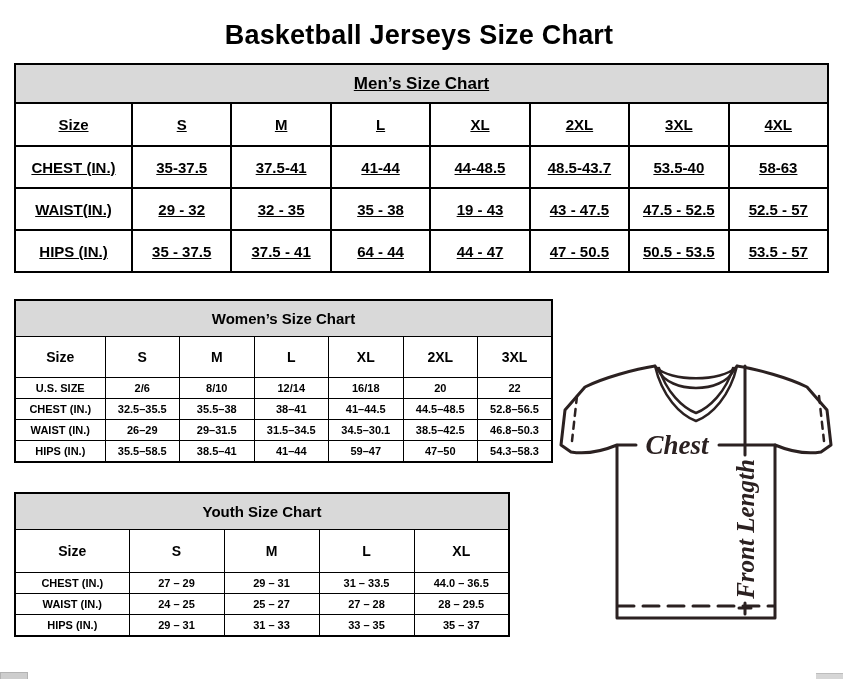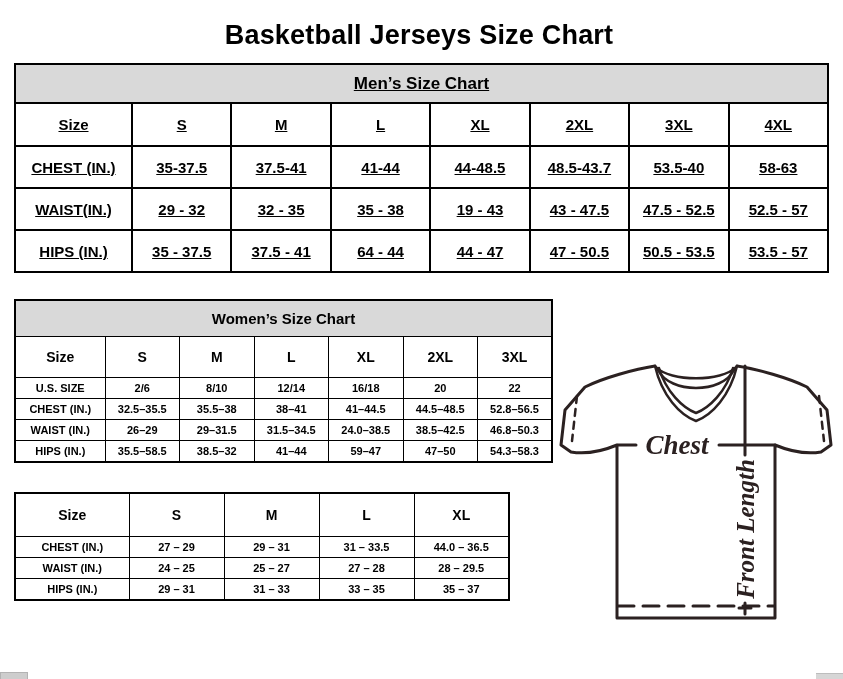--- a/index.html
+++ b/index.html
@@ -152,47 +152,50 @@
           <td>38–41</td>
           <td>41–44.5</td>
           <td>44.5–48.5</td>
           <td>52.8–56.5</td>
         </tr>
         <tr class="r-data">
           <th>WAIST (IN.)</th>
           <td>26–29</td>
           <td>29–31.5</td>
           <td>31.5–34.5</td>
-          <td>24.0–38.5</td>
+          <td>34.5–30.1</td>
           <td>38.5–42.5</td>
           <td>46.8–50.3</td>
         </tr>
         <tr class="r-data">
           <th>HIPS (IN.)</th>
           <td>35.5–58.5</td>
-          <td>38.5–32</td>
+          <td>38.5–41</td>
           <td>41–44</td>
           <td>59–47</td>
           <td>47–50</td>
           <td>54.3–58.3</td>
         </tr>
       </tbody>
     </table>
   </div>
 
 <div id="youth-wrap" class="size-table-wrap">
     <table class="t-youth">
       <colgroup>
         <col style="width: 114px;">
         <col>
         <col>
         <col>
         <col>
       </colgroup>
       <tbody>
+        <tr class="r-band">
+          <th colspan="5">Youth Size Chart</th>
+        </tr>
         <tr class="r-cols">
           <th>Size</th>
           <th>S</th>
           <th>M</th>
           <th>L</th>
           <th>XL</th>
         </tr>
         <tr class="r-data">
           <th>CHEST (IN.)</th>
           <td>27 – 29</td>

